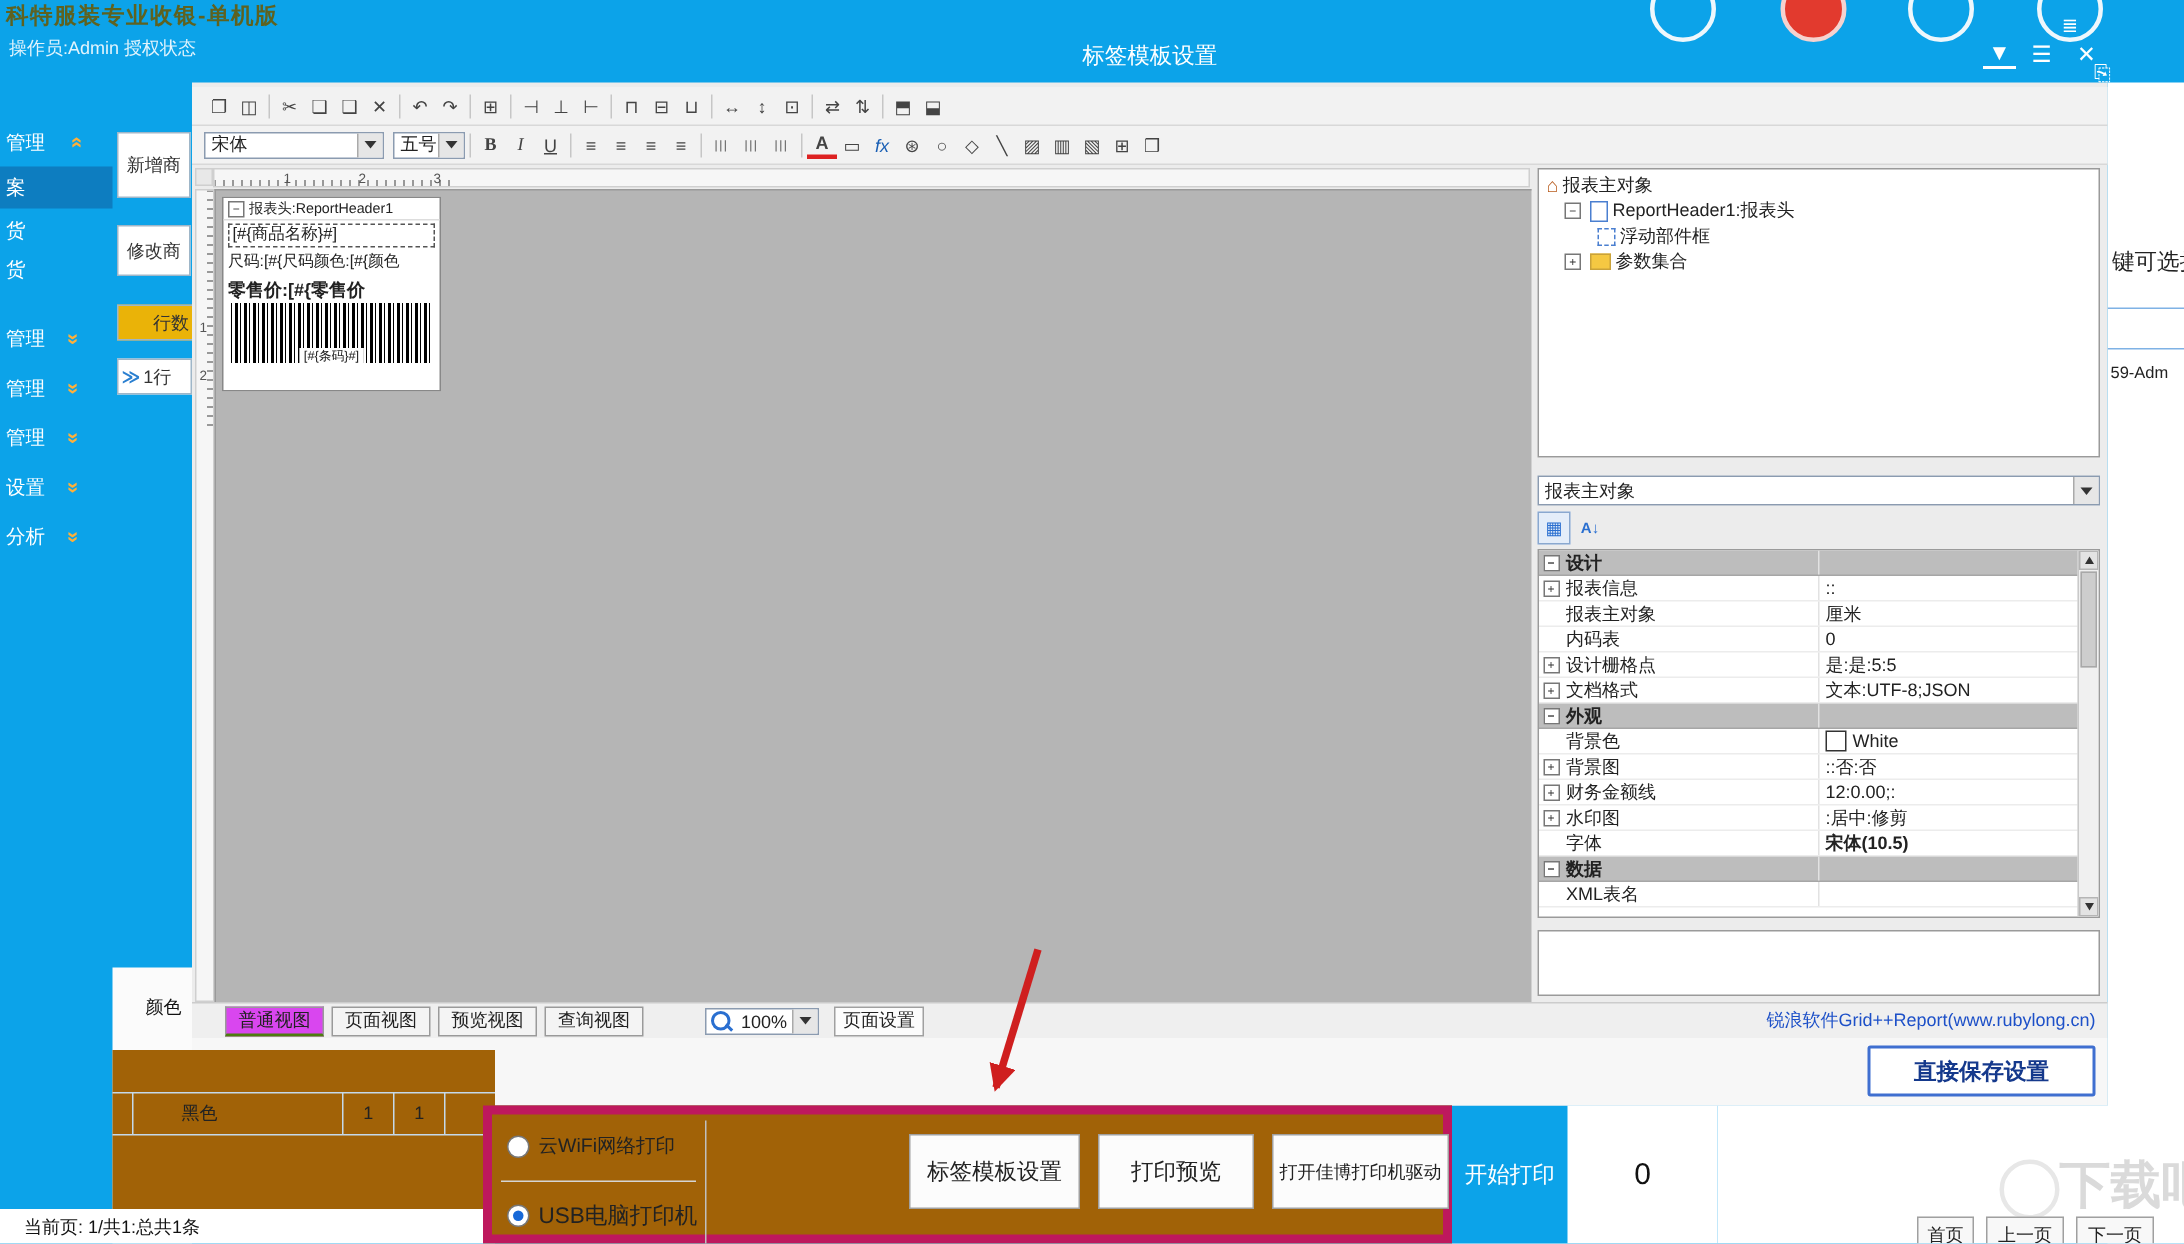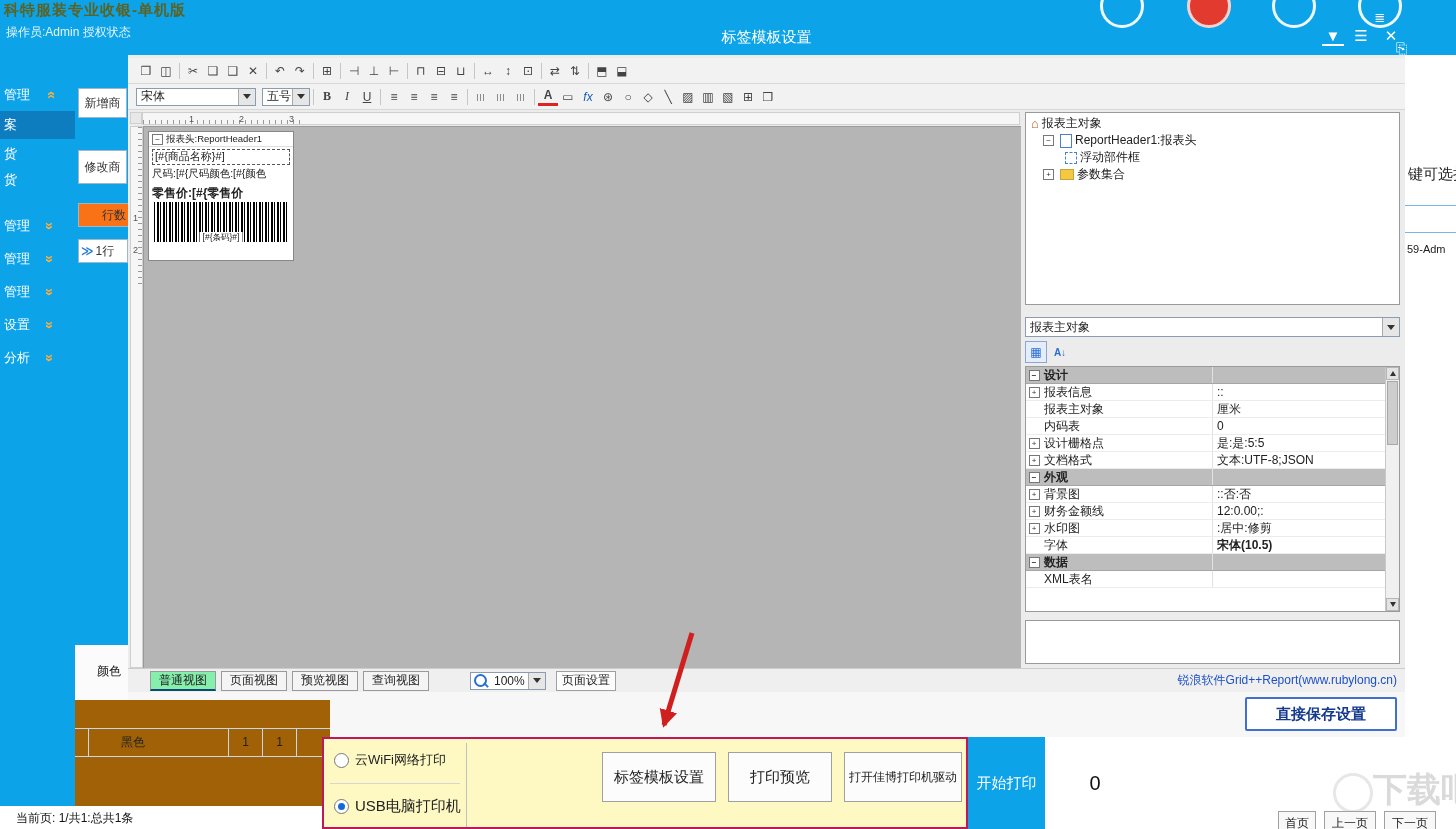--- a/index.html
+++ b/index.html
@@ -63,21 +63,21 @@
   .plab{width:168px;display:flex;align-items:center;padding-left:2px;border-right:1px solid #e2e2e2;white-space:nowrap;overflow:hidden}
   .pval{flex:1;display:flex;align-items:center;padding-left:4px;white-space:nowrap;overflow:hidden}
   .pcat{background:#bdbdbd;font-weight:bold;border-bottom:1px solid #a6a6a6}
   .swatch{width:12px;height:12px;background:#fff;border:1px solid #333;margin-right:4px;flex:none}
   .sbar{position:absolute;right:0;top:0;bottom:0;width:13px;background:#f0f0f0;border-left:1px solid #c9c9c9}
   .sarr{position:absolute;left:0;width:13px;height:13px;background:#e3e3e3;border:1px solid #b5b5b5;box-sizing:border-box;display:flex;align-items:center;justify-content:center}
   .thumb{position:absolute;left:1px;top:14px;width:11px;height:64px;background:#cdcdcd;border:1px solid #a8a8a8;box-sizing:border-box}
   .caret.up{border-top:none;border-bottom:5px solid #333}
   
   .tab{height:20px;padding:0 8px;display:flex;align-items:center;border:1px solid #9a9a9a;background:#f4f4f4;font-size:12px;margin-right:5px;box-sizing:border-box}
-  .tab.active{background:#86efac;border-bottom:2px solid #0c4a6e}
+  .tab.active{background:#d946ef;border-bottom:2px solid #4d7c0f}
   .btn{display:flex;align-items:center;justify-content:center;background:#fcfcfc;border:1px solid #a0a0a0;color:#222;box-sizing:border-box}
   .mag{width:9px;height:9px;border:2px solid #2a6fd0;border-radius:50%;position:relative;margin:0 3px;flex:none}
   .mag:after{content:"";position:absolute;left:7px;top:8px;width:6px;height:2px;background:#2a6fd0;transform:rotate(45deg)}
   
   .radio{width:13px;height:13px;border:1px solid #777;border-radius:50%;background:#fff;flex:none;display:flex;align-items:center;justify-content:center}
   .radio.on:after{content:"";width:7px;height:7px;border-radius:50%;background:#1668d8}
   .cellline{background:#c5d9ea}
 </style>
 </head>
 <body>
@@ -137,23 +137,23 @@
       <span>设置</span>
       <span class="chev down">»</span>
     </div>
     <div class="abs sb-item" style="top:290px">
       <span>分析</span>
       <span class="chev down">»</span>
     </div>
   </div>
 
   <div class="abs" style="left:75px;top:55px;width:53px;height:774px">
-    <div class="abs ltab" style="left:3px;top:33px;width:49px;height:30px">新增商</div>
+    <div class="abs ltab" style="left:3px;top:33px;width:49px;height:44px">新增商</div>
     <div class="abs ltab" style="left:3px;top:95px;width:49px;height:34px">修改商</div>
-    <div class="abs ltab" style="left:3px;top:148px;width:72px;height:24px;background:#f97316">行数</div>
+    <div class="abs ltab" style="left:3px;top:148px;width:72px;height:24px;background:#eab308">行数</div>
     <div class="abs ltab" style="left:3px;top:184px;width:50px;height:24px;justify-content:flex-start;padding-left:2px">
       <span style="color:#2a7fd0;font-weight:bold;margin-right:2px">≫</span>
       <span>1行</span>
     </div>
     <div class="abs" style="left:0;top:590px;width:53px;height:184px;background:#fbfbfb">
       <div class="abs" style="left:22px;top:18px;font-size:12px;color:#111;white-space:nowrap">颜色</div>
     </div>
   </div>
 
   <div class="abs" id="dialog">
@@ -332,20 +332,28 @@
           <span class="pval">文本:UTF-8;JSON</span>
         </div>
         <div class="prow pcat">
           <span class="pexp">
               <span class="expbox">−</span>
             </span>
           <span class="plab">外观</span>
           <span class="pval"></span>
         </div>
         <div class="prow">
+          <span class="pexp"></span>
+          <span class="plab">背景色</span>
+          <span class="pval">
+              <span class="swatch"></span>
+              <span>White</span>
+            </span>
+        </div>
+        <div class="prow">
           <span class="pexp">
               <span class="expbox">+</span>
             </span>
           <span class="plab">背景图</span>
           <span class="pval">::否:否</span>
         </div>
         <div class="prow">
           <span class="pexp">
               <span class="expbox">+</span>
             </span>
@@ -420,21 +428,21 @@
     <div class="abs cellline" style="left:221px;top:28px;width:1px;height:28px"></div>
     <div class="abs" style="left:14px;top:28px;width:139px;height:28px;display:flex;align-items:center;padding-left:32px;font-size:12px;box-sizing:border-box">黑色</div>
     <div class="abs" style="left:154px;top:28px;width:33px;height:28px;display:flex;align-items:center;justify-content:center;font-size:12px">1</div>
     <div class="abs" style="left:188px;top:28px;width:33px;height:28px;display:flex;align-items:center;justify-content:center;font-size:12px">1</div>
   </div>
 
   <div class="abs" style="left:0;top:806px;width:330px;height:23px;background:#fff">
     <span class="abs" style="left:16px;top:4px;font-size:12px;color:#111;white-space:nowrap">当前页: 1/共1:总共1条</span>
   </div>
 
-  <div class="abs" style="left:322px;top:737px;width:646px;height:92px;background:#fef9c3;border:2px solid #be185d;box-sizing:border-box">
+  <div class="abs" style="left:322px;top:737px;width:646px;height:92px;background:#a16207;border:6px solid #be185d;box-sizing:border-box">
     <div class="abs" style="left:10px;top:12px;display:flex;align-items:center;gap:6px">
       <span class="radio"></span>
       <span style="font-size:13px">云WiFi网络打印</span>
     </div>
     <div class="abs" style="left:6px;top:44px;width:130px;height:1px;background:#d5d5d5"></div>
     <div class="abs" style="left:10px;top:58px;display:flex;align-items:center;gap:6px">
       <span class="radio on"></span>
       <span style="font-size:15px">USB电脑打印机</span>
     </div>
     <div class="abs" style="left:142px;top:4px;width:1px;height:84px;background:#c0c0c0"></div>

